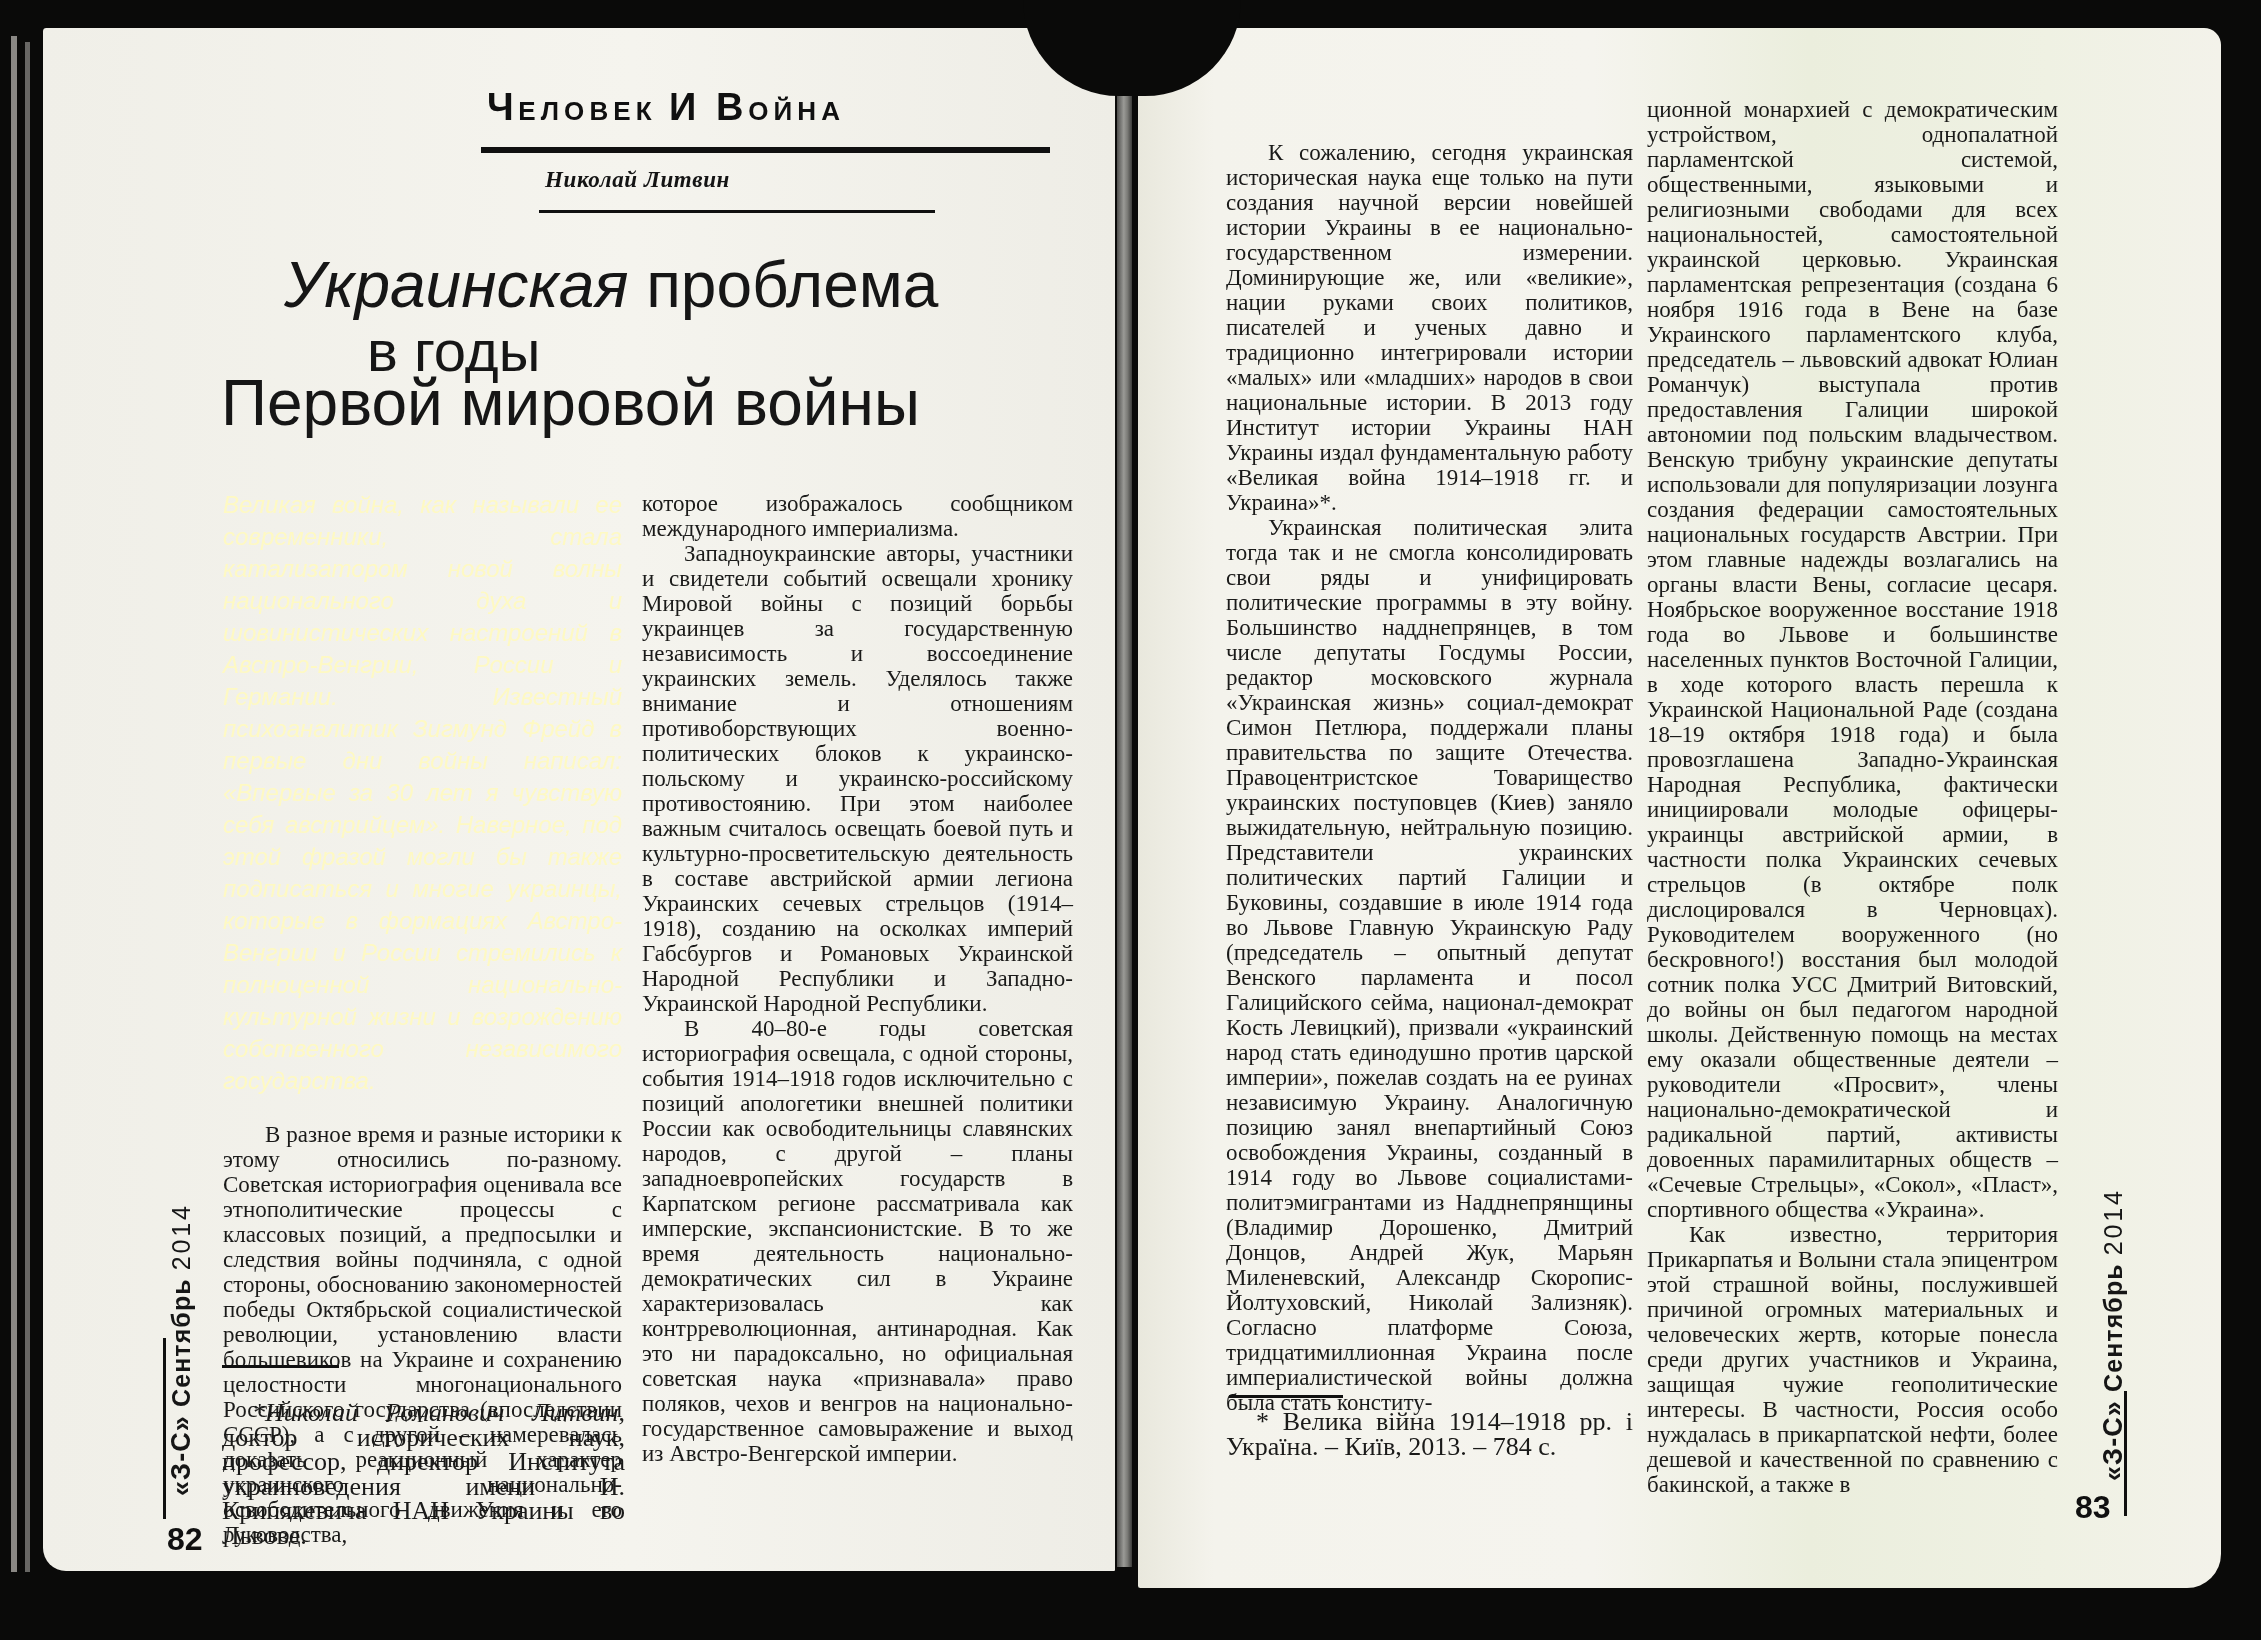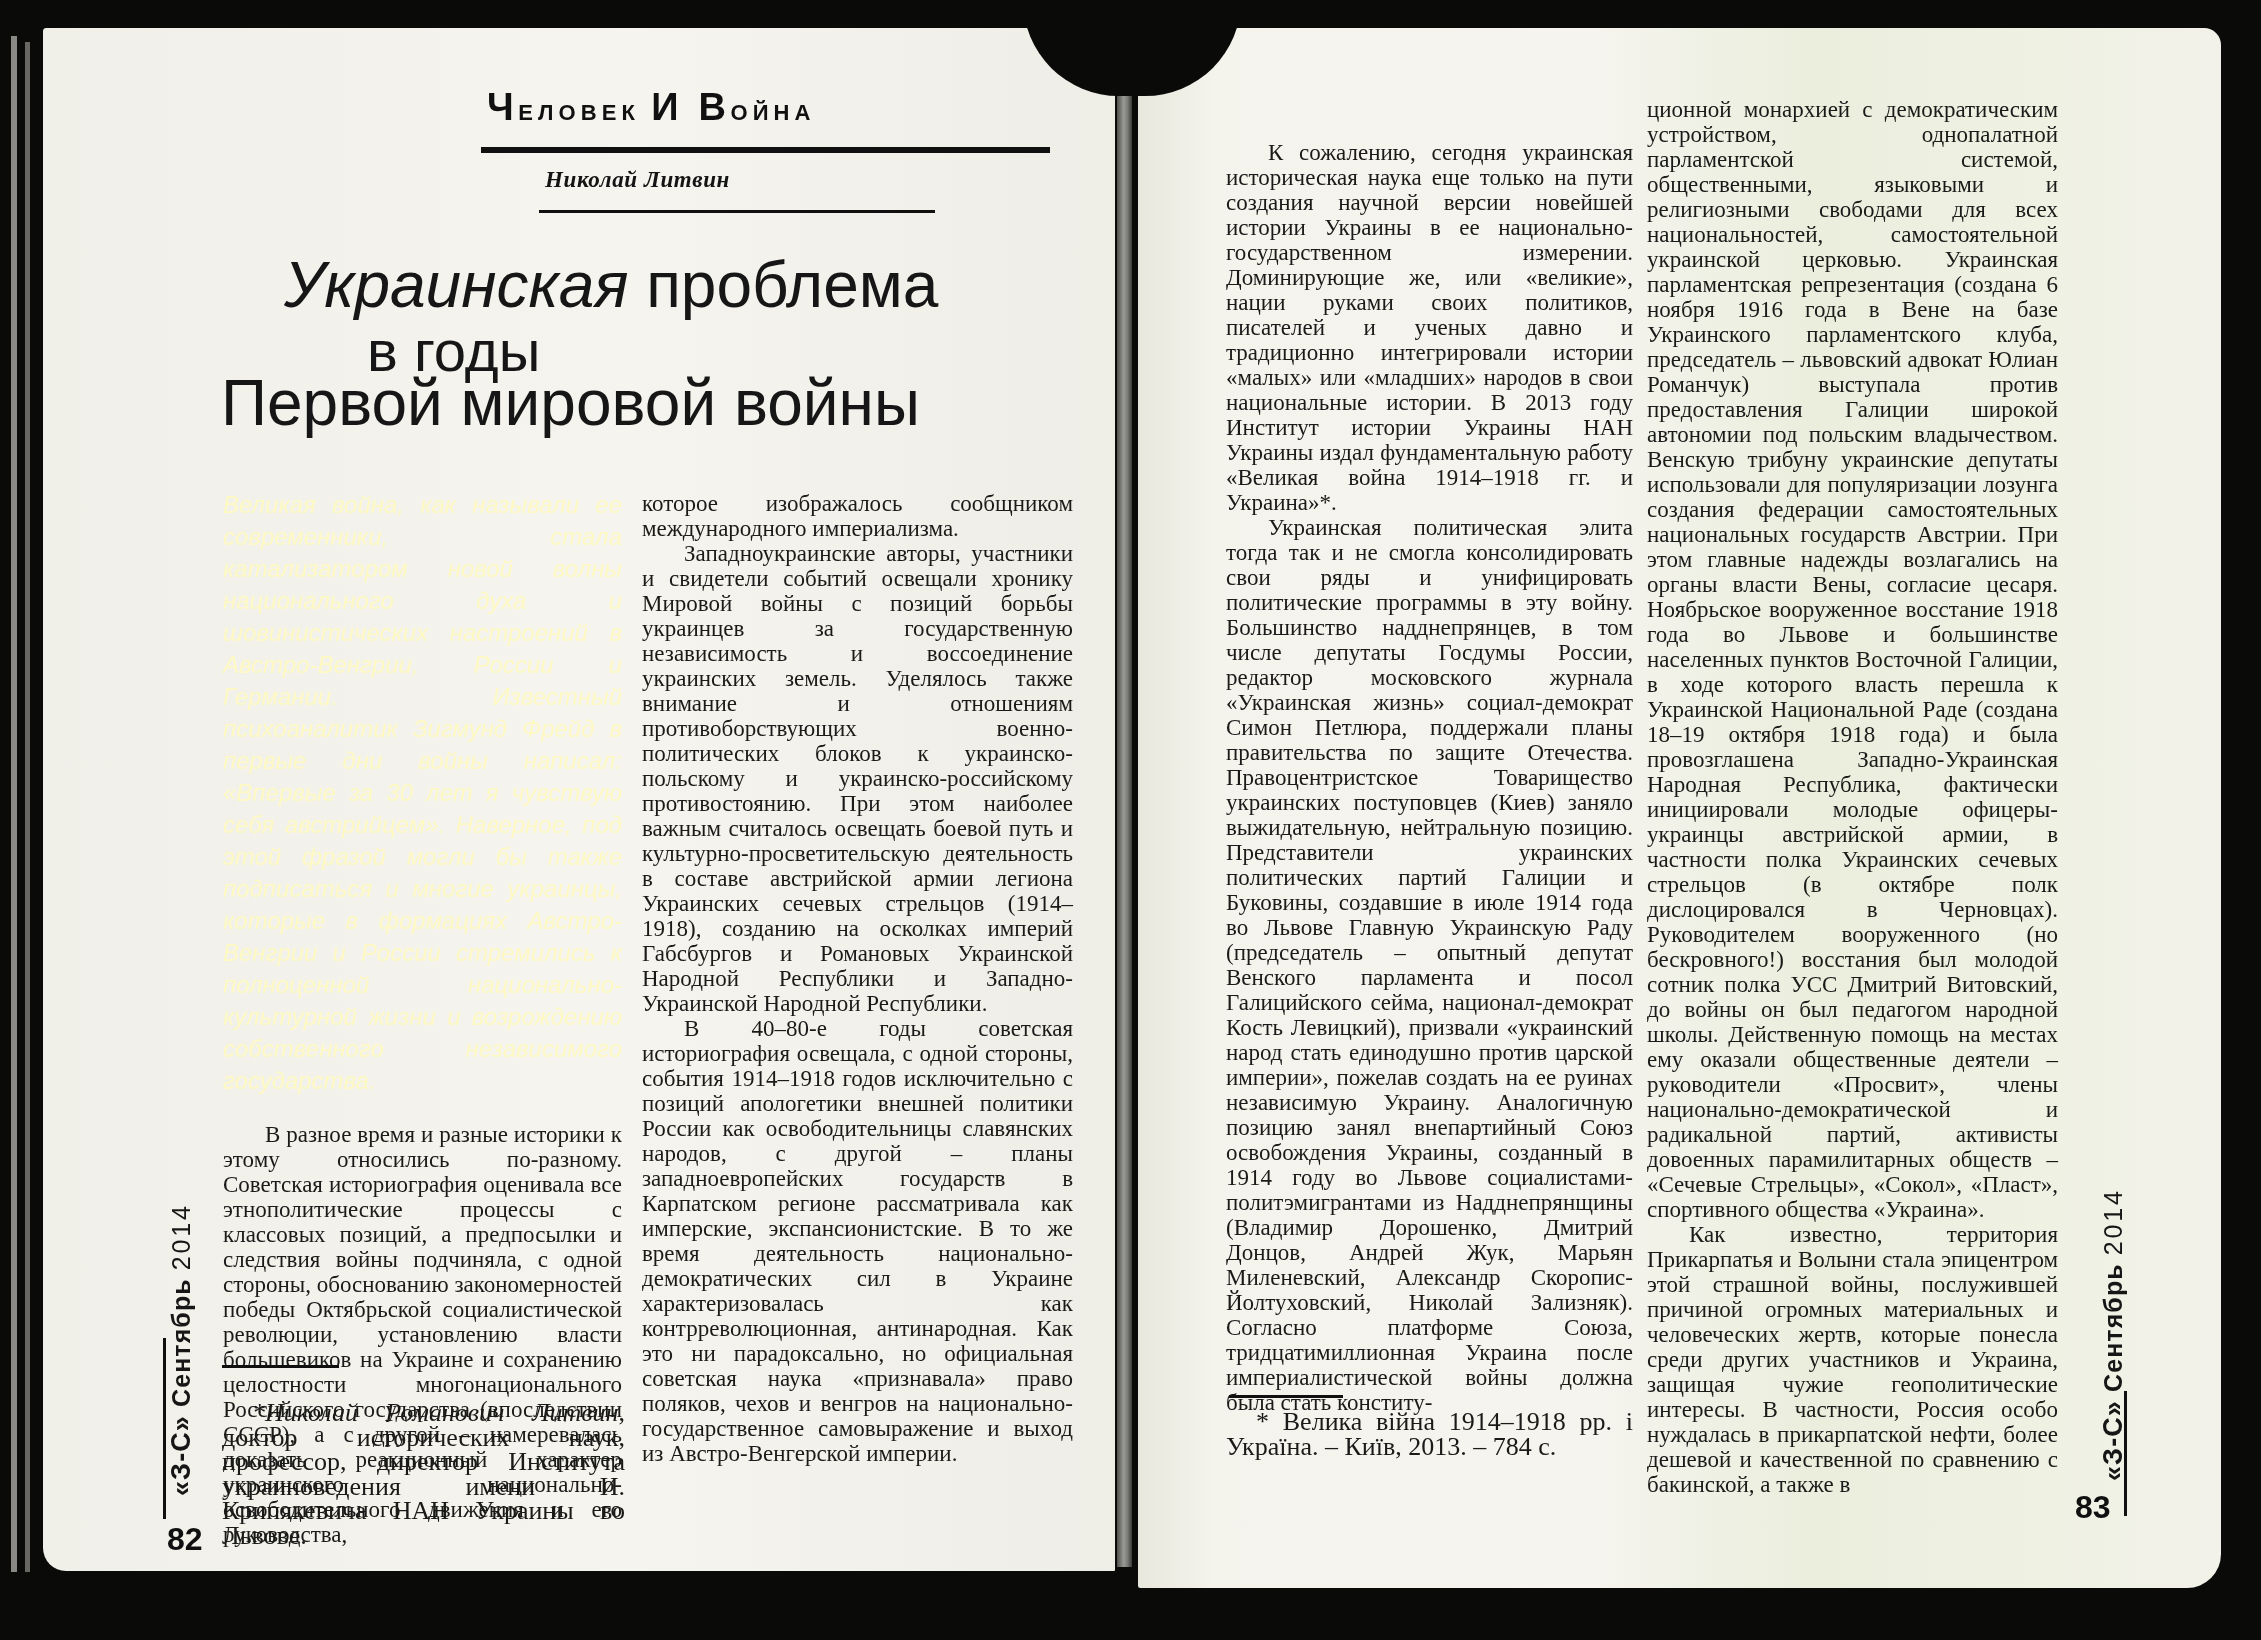--- a/index.html
+++ b/index.html
@@ -13,21 +13,21 @@
   #page-left{left:43px;top:28.4px;width:1072px;height:1543px;border-radius:3.4px 1.1px 1.1px 23px;}
   #page-right{left:1138px;top:28.4px;width:1083px;height:1560px;border-radius:2.3px 17px 34px 2.3px;
       background:linear-gradient(90deg,#e9e8dd 0%,#f4f3ec 7%,#f5f4ee 42%,#ebeedd 62%,#eff1e3 84%,#f3f2ea 100%);}
   .gutter-line{left:1117px;top:90px;width:15px;height:1477px;
       background:linear-gradient(90deg,#4e4e4c,#9a9a96 45%,#7a7a76 70%,#3c3c3a);}
   .gutter-top{left:1023px;top:0px;width:218px;height:96px;background:#0a0a09;
       border-radius:0 0 108px 108px;}
   
   .rubric{font-family:"Liberation Sans",sans-serif;font-weight:bold;color:#101010;white-space:nowrap;}
   .rubric .big{font-size:38px;letter-spacing:4.6px;}
-  .rubric .sm{font-size:22px;letter-spacing:5.1px;}
+  .rubric .sm{font-size:26px;letter-spacing:5.1px;}
   .rule{background:#101010;}
   .author{font-family:"Liberation Serif",serif;font-weight:bold;font-style:italic;
           font-size:23px;color:#141414;white-space:nowrap;letter-spacing:0.6px;}
   .title-line{font-family:"Liberation Sans",sans-serif;color:#161616;white-space:nowrap;line-height:1;}
   #title1{font-size:64px;}
   #title1 .it{font-style:italic;}
   #title2{font-size:58px;}
   #title3{font-size:64px;}
   .b{font-weight:normal;}
   

